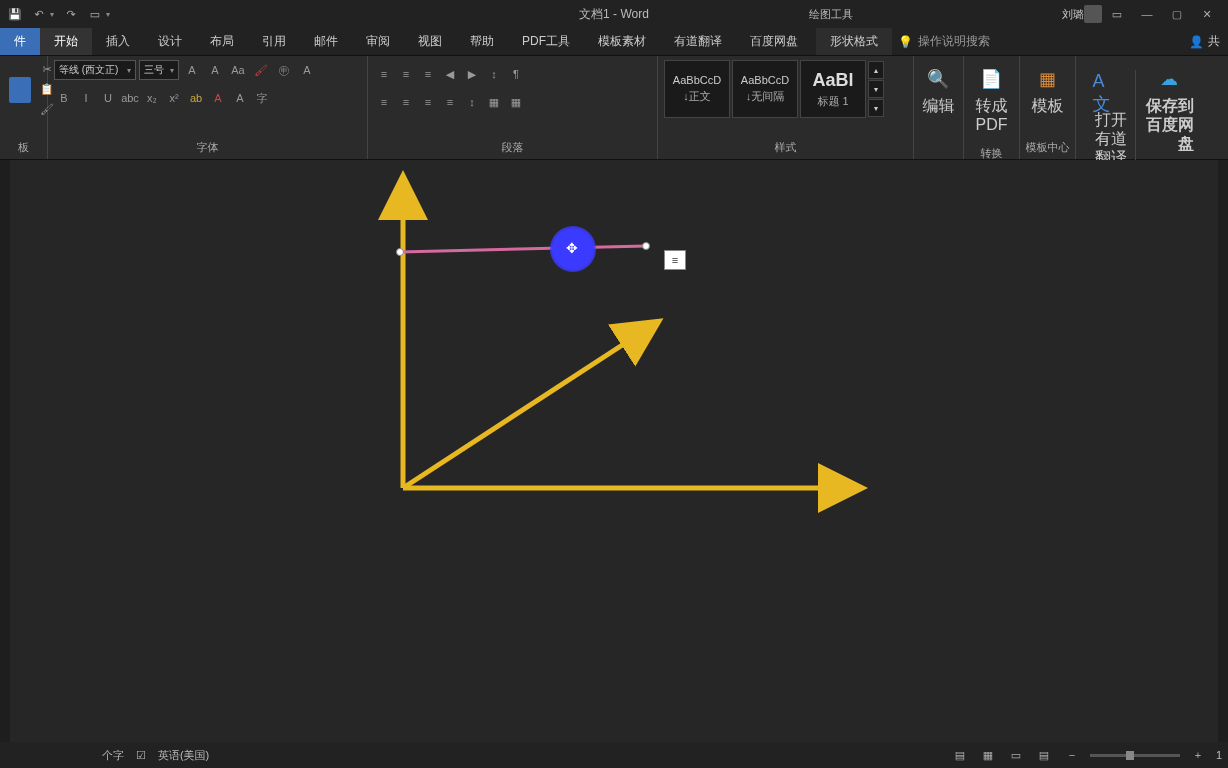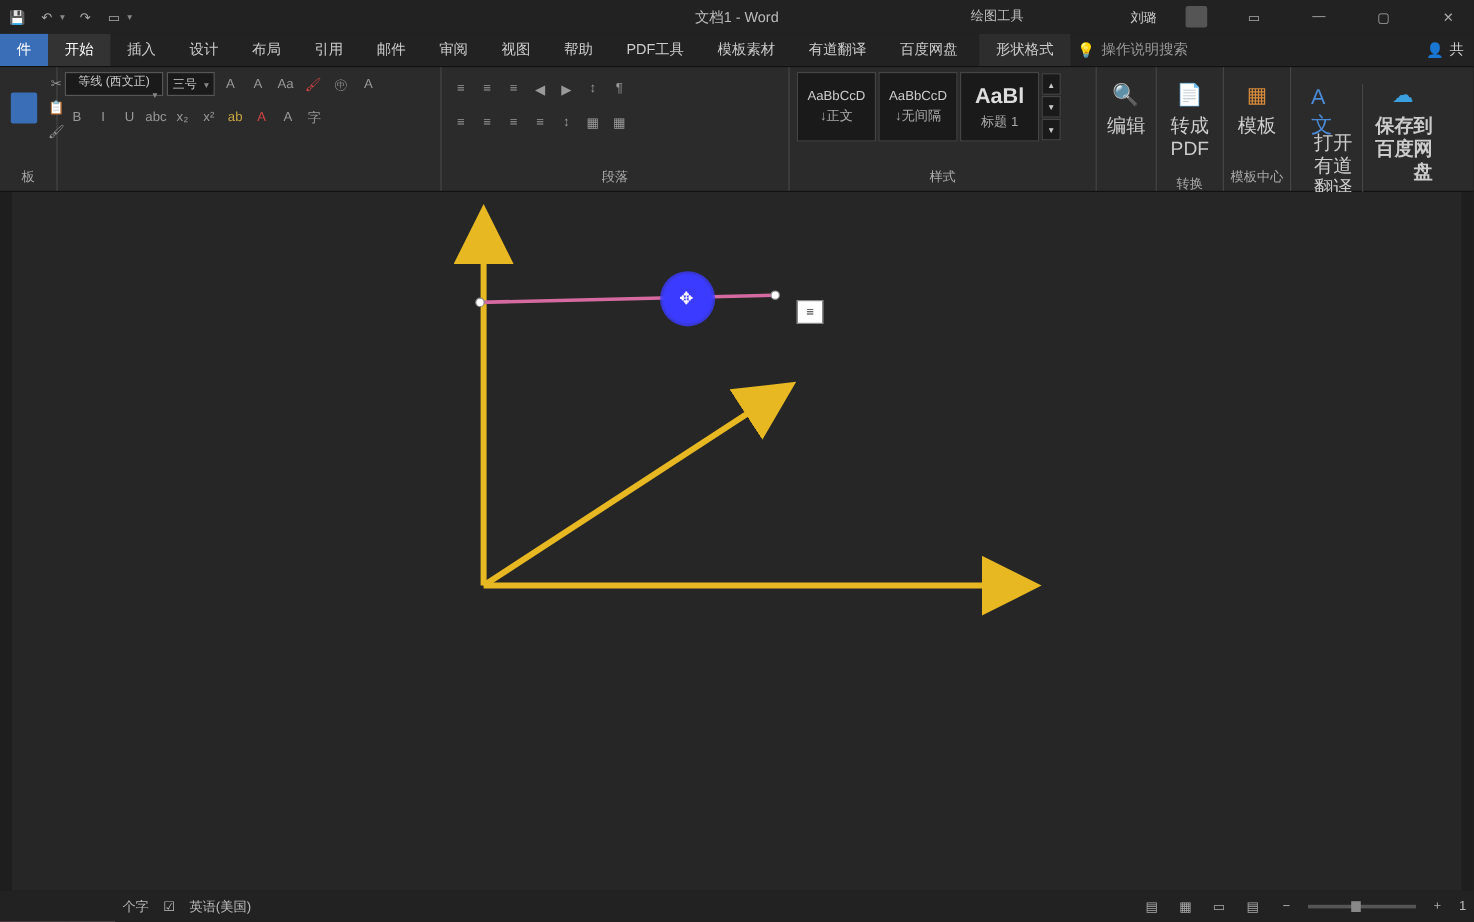--- a/index.html
+++ b/index.html
@@ -4,21 +4,21 @@
 <style>
 * { margin: 0; padding: 0; box-sizing: border-box; font-family: "Microsoft YaHei", "SimSun", sans-serif; }
 body { width: 1228px; height: 768px; background: #1e1e1e; color: #ccc; overflow: hidden; position: relative; }
 
 
 .titlebar { height: 28px; background: #222; display: flex; align-items: center; position: relative; font-size: 11px; }
 .qat { display: flex; gap: 10px; padding-left: 8px; align-items: center; }
 .qat .ic { width: 14px; height: 14px; display: flex; align-items: center; justify-content: center; color: #aaa; cursor: pointer; }
 .qat .dd { font-size: 8px; color: #888; margin-left: -6px; }
 .title-center { position: absolute; left: 50%; transform: translateX(-50%); color: #bbb; font-size: 12px; }
-.title-right { margin-left: auto; display: flex; align-items: center; gap: 24px; padding-right: 6px; }
+.title-right { margin-left: auto; display: flex; align-items: center; gap: 0; padding-right: 6px; }
 .ctx-tab-title { position: absolute; left: 798px; top: 0; width: 66px; text-align: center; color: #bbb; font-size: 11px; line-height: 28px; }
 .avatar { width: 18px; height: 18px; background: #555; border-radius: 2px; }
 .winbtn { width: 30px; height: 20px; display: flex; align-items: center; justify-content: center; color: #aaa; cursor: pointer; }
 
 
 .tabs { height: 28px; background: #222; display: flex; align-items: stretch; font-size: 12px; border-bottom: 1px solid #111; }
 .tab { padding: 0 14px; display: flex; align-items: center; color: #ccc; cursor: pointer; white-space: nowrap; }
 .tab.ftab { background: #3a6fb7; color: #fff; }
 .tab.active { background: #333; color: #fff; }
 .tab.ctx { color: #ccc; background: #2d2d2d; }
@@ -34,21 +34,21 @@
 
 
 .clip-col { display: flex; flex-direction: column; gap: 2px; align-items: center; }
 .paste-btn { width: 28px; height: 60px; display: flex; flex-direction: column; align-items: center; justify-content: center; gap: 2px; cursor: pointer; }
 .paste-ic { width: 22px; height: 26px; background: #3a6fb7; border-radius: 2px; position: relative; }
 .smallbtn { width: 18px; height: 18px; display: flex; align-items: center; justify-content: center; color: #999; cursor: pointer; font-size: 11px; }
 
 
 .font-row { display: flex; gap: 3px; align-items: center; }
 .combo { height: 20px; background: #1a1a1a; border: 1px solid #555; color: #ccc; font-size: 10px; display: flex; align-items: center; padding: 0 4px; cursor: pointer; }
-.font-name { width: 82px; flex-direction: column; }
+.font-name { width: 82px; }
 .font-size { width: 40px; }
 .dd-arrow { margin-left: auto; font-size: 8px; color: #888; }
 .tool-row { display: flex; gap: 2px; margin-top: 4px; }
 .rbtn { width: 20px; height: 20px; display: flex; align-items: center; justify-content: center; color: #999; cursor: pointer; font-size: 11px; }
 .rbtn.red { color: #d04444; }
 .rbtn.yellow { color: #c8a840; }
 
 
 .styles-gallery { display: flex; gap: 2px; }
 .style-item { width: 66px; height: 58px; background: #1a1a1a; border: 1px solid #444; display: flex; flex-direction: column; align-items: center; justify-content: center; cursor: pointer; }
@@ -180,20 +180,21 @@
         <span class="rbtn">U</span>
         <span class="rbtn">abc</span>
         <span class="rbtn">x₂</span>
         <span class="rbtn">x²</span>
         <span class="rbtn yellow">ab</span>
         <span class="rbtn red">A</span>
         <span class="rbtn">A</span>
         <span class="rbtn">字</span>
       </div>
     </div>
+    <div class="group-label">字体</div>
   </div>
 
   <div class="group" style="width:290px;">
     <div class="group-body" style="flex-direction:column;">
       <div class="tool-row">
         <span class="rbtn">≡</span>
         <span class="rbtn">≡</span>
         <span class="rbtn">≡</span>
         <span class="rbtn">◀</span>
         <span class="rbtn">▶</span>

